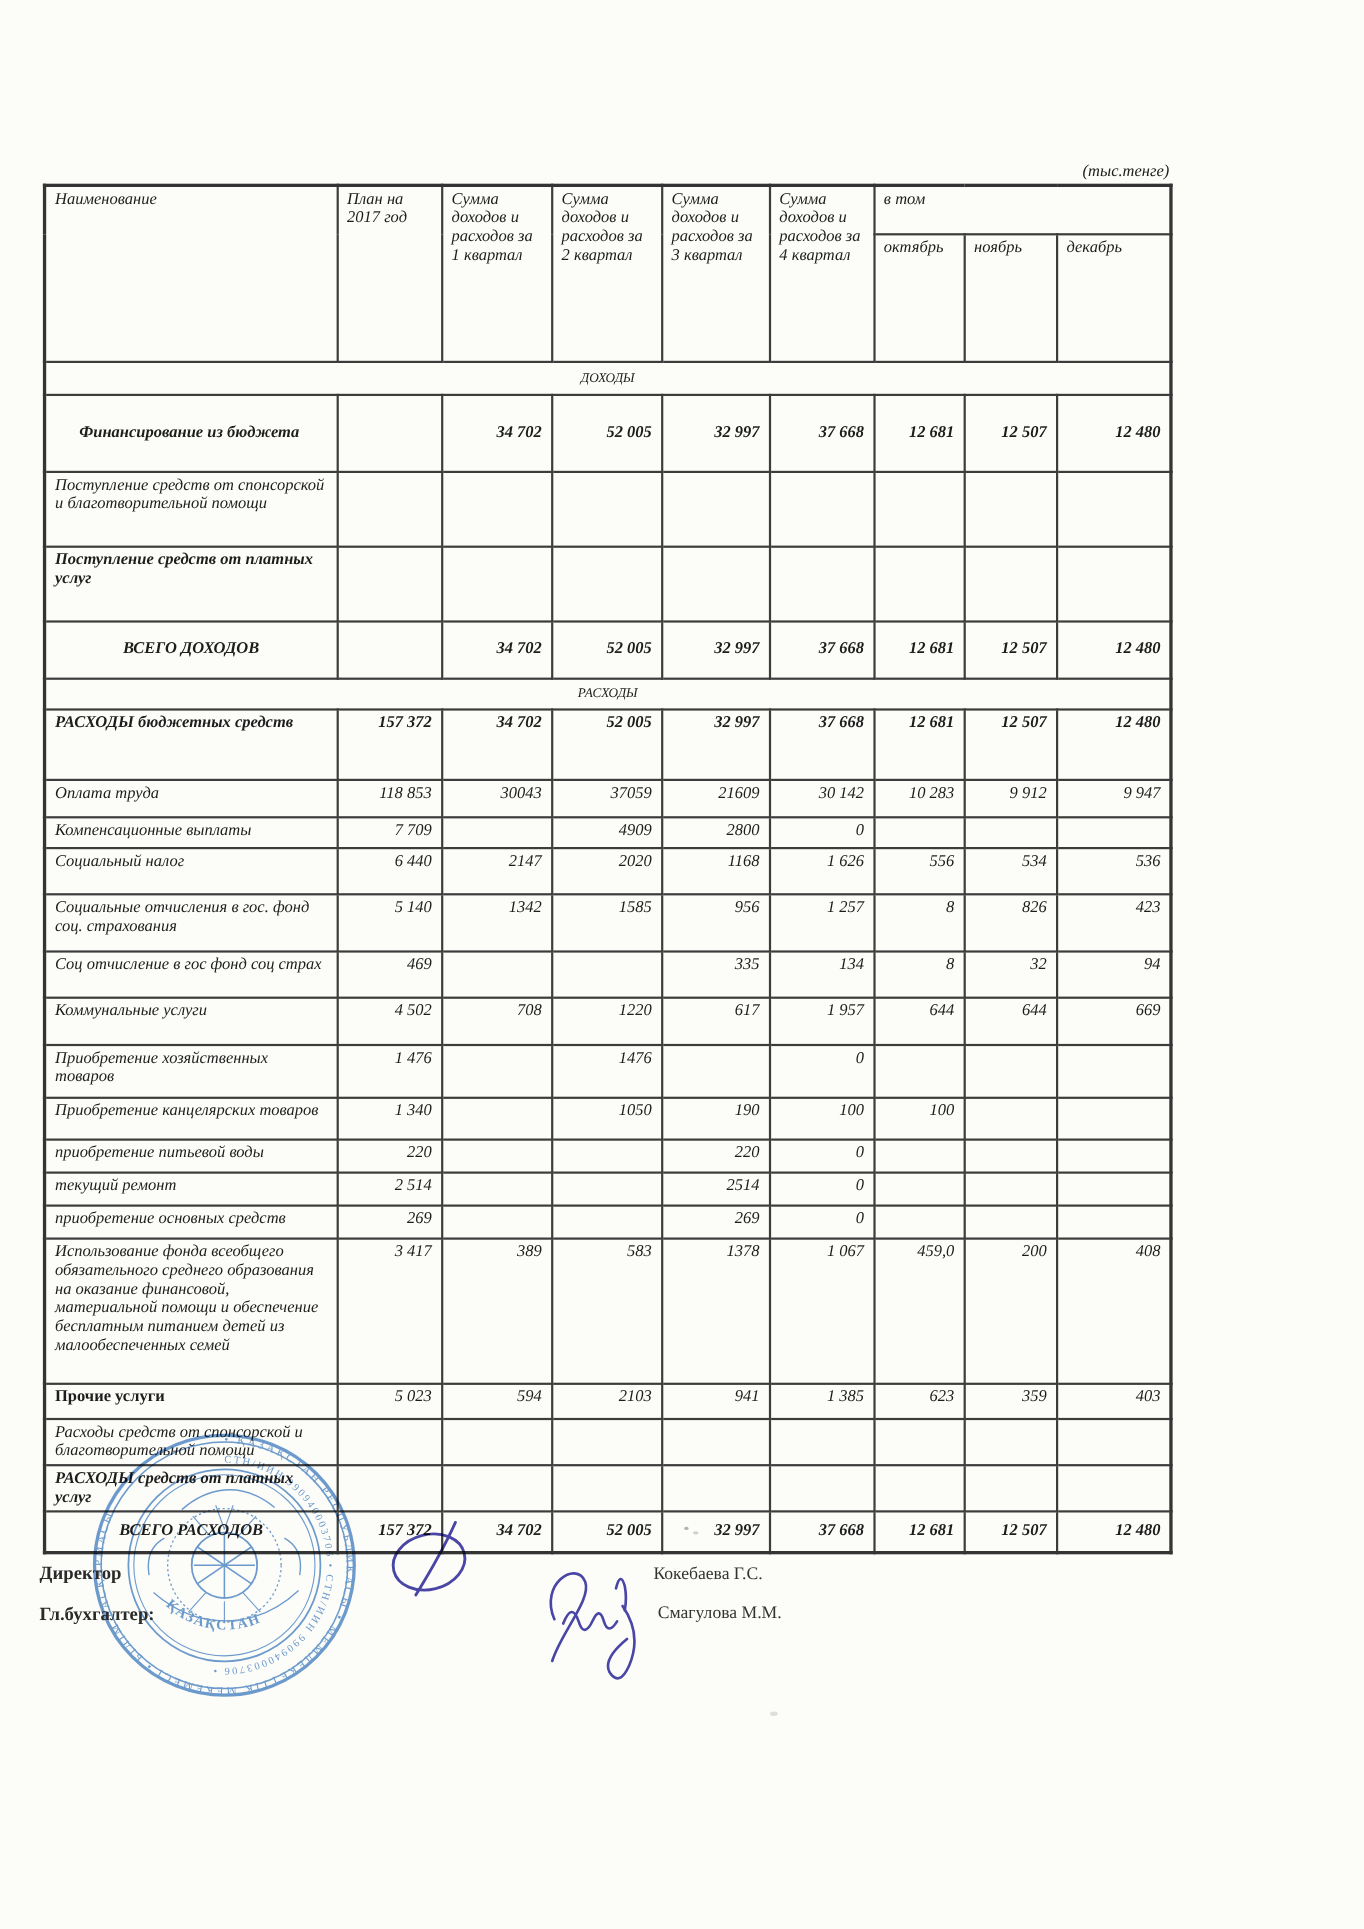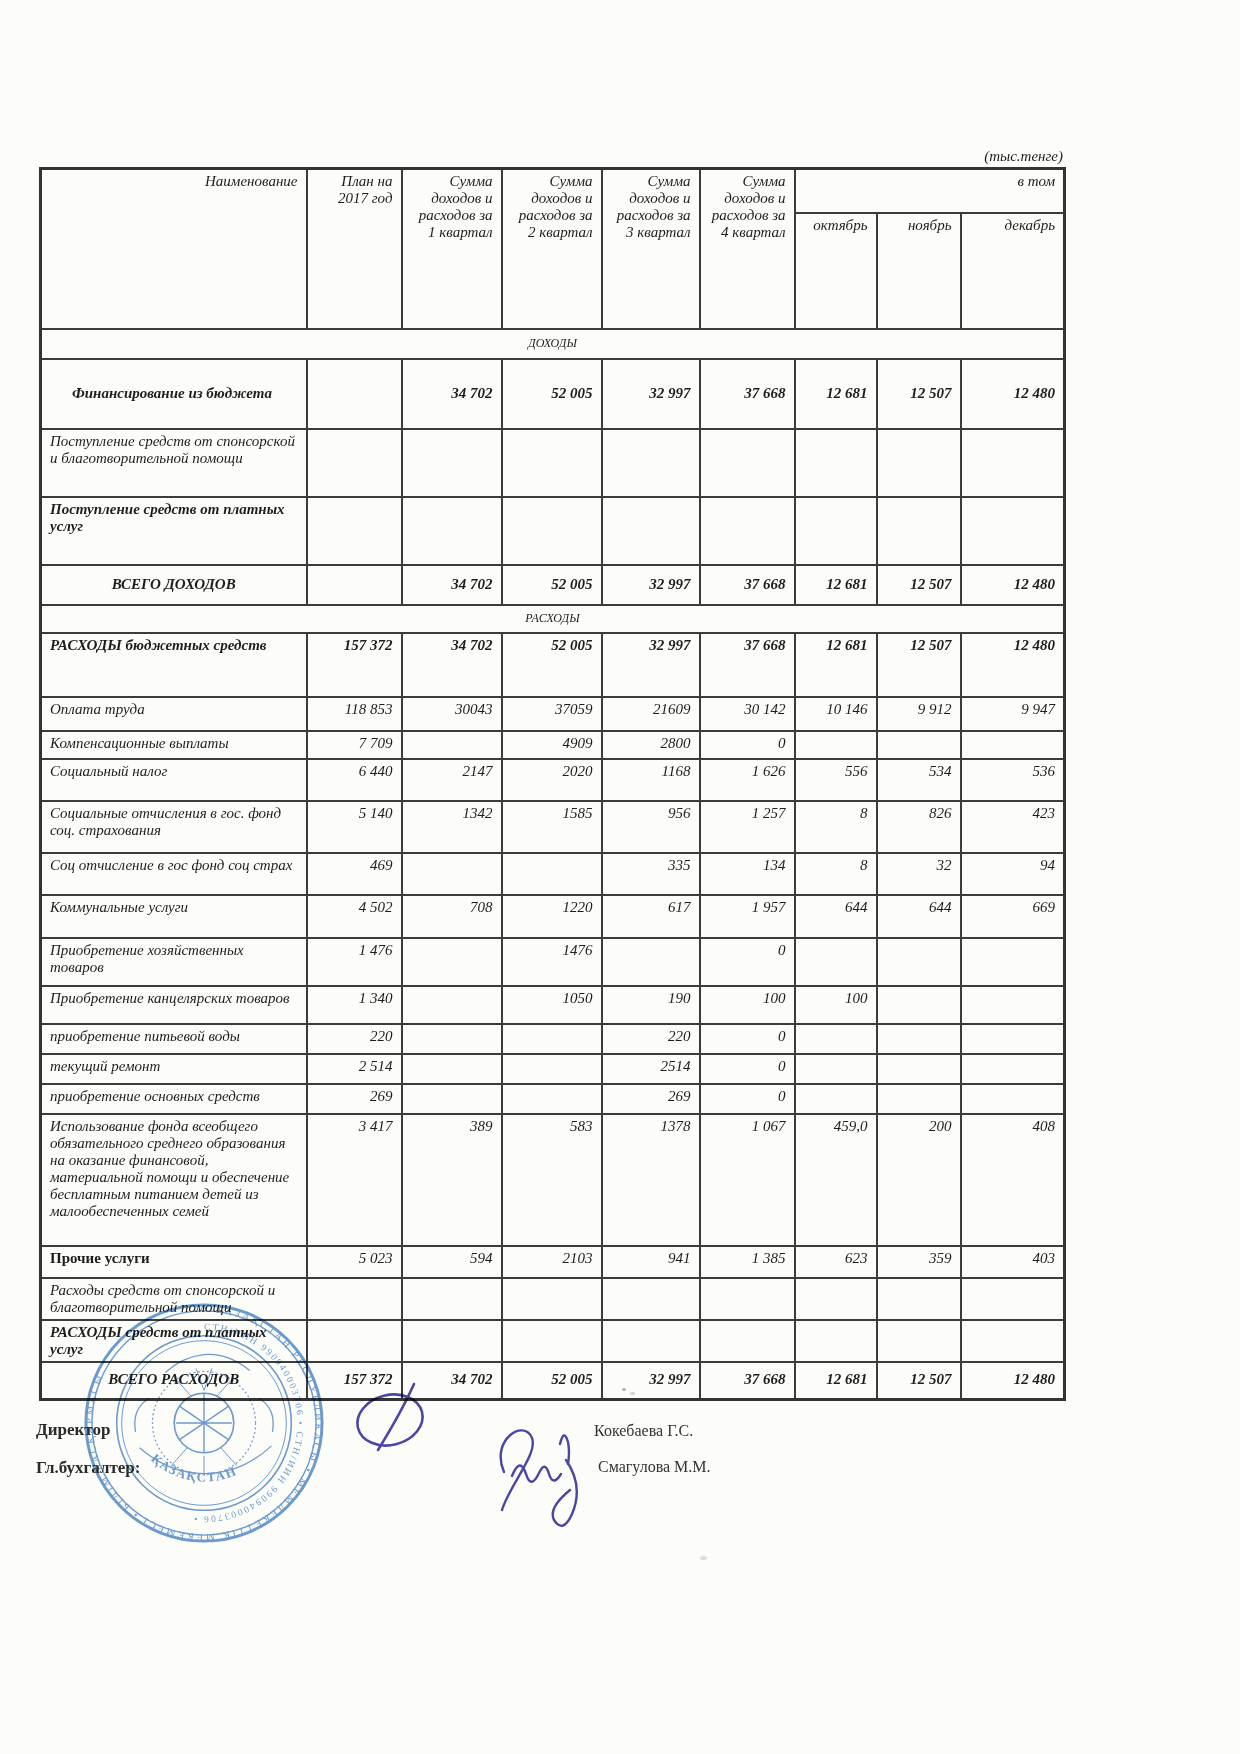--- a/index.html
+++ b/index.html
@@ -10,21 +10,21 @@
   .t-main{font-size:17.5px;font-weight:bold;font-style:italic;}
   .t-sub{font-size:15px;font-style:italic;margin-top:1px;}
   .unit-note{position:absolute;top:148px;left:958px;width:105px;text-align:right;
              font-size:15px;font-style:italic;}
   
   table.report{position:absolute;left:39px;top:167px;width:1024px;border-collapse:collapse;
                table-layout:fixed;}
   table.report th,table.report td{border:2px solid #3c3c3c;font-style:italic;font-size:15px;
                font-weight:normal;vertical-align:top;padding:3px 8px;overflow:hidden;}
   table.report{border:3px solid #343434;}
-  thead th{text-align:right;vertical-align:middle;padding:2px 4px;}
+  thead th{text-align:left;vertical-align:middle;padding:2px 4px;}
   th.hplan{font-weight:bold;}
   td.lbl{text-align:left;padding:4px 7px 4px 6px;}
   td.num{text-align:right;padding-top:7px;}
   tr.vmid td{vertical-align:middle;padding-top:2px;}
   tr.bold td{font-weight:bold;}
   tr.name-bold td.lbl{font-weight:bold;}
   tr.center td.lbl{text-align:center;}
   tr.indent td.lbl{padding-left:30px;}
   tr.section-row td{text-align:center;font-size:12px;padding:3px;vertical-align:middle;}
   tr.upright td.lbl{font-style:normal;}
@@ -105,21 +105,21 @@
         <td class="num"></td>
         <td class="num"></td>
         <td class="num"></td>
         <td class="num"></td>
         <td class="num"></td>
         <td class="num"></td>
         <td class="num"></td>
         <td class="num"></td>
       </tr>
 
-      <tr class="bold vmid center" style="height:40px">
+      <tr class="bold vmid center" style="height:52px">
         <td class="lbl">ВСЕГО ДОХОДОВ</td>
         <td class="num"></td>
         <td class="num">34 702</td>
         <td class="num">52 005</td>
         <td class="num">32 997</td>
         <td class="num">37 668</td>
         <td class="num">12 681</td>
         <td class="num">12 507</td>
         <td class="num">12 480</td>
       </tr>
@@ -140,21 +140,21 @@
         <td class="num">12 480</td>
       </tr>
 
       <tr style="height:34px">
         <td class="lbl">Оплата труда</td>
         <td class="num">118 853</td>
         <td class="num">30043</td>
         <td class="num">37059</td>
         <td class="num">21609</td>
         <td class="num">30 142</td>
-        <td class="num">10 146</td>
+        <td class="num">10 283</td>
         <td class="num">9 912</td>
         <td class="num">9 947</td>
       </tr>
 
       <tr style="height:28px">
         <td class="lbl">Компенсационные выплаты</td>
         <td class="num">7 709</td>
         <td class="num"></td>
         <td class="num">4909</td>
         <td class="num">2800</td>

